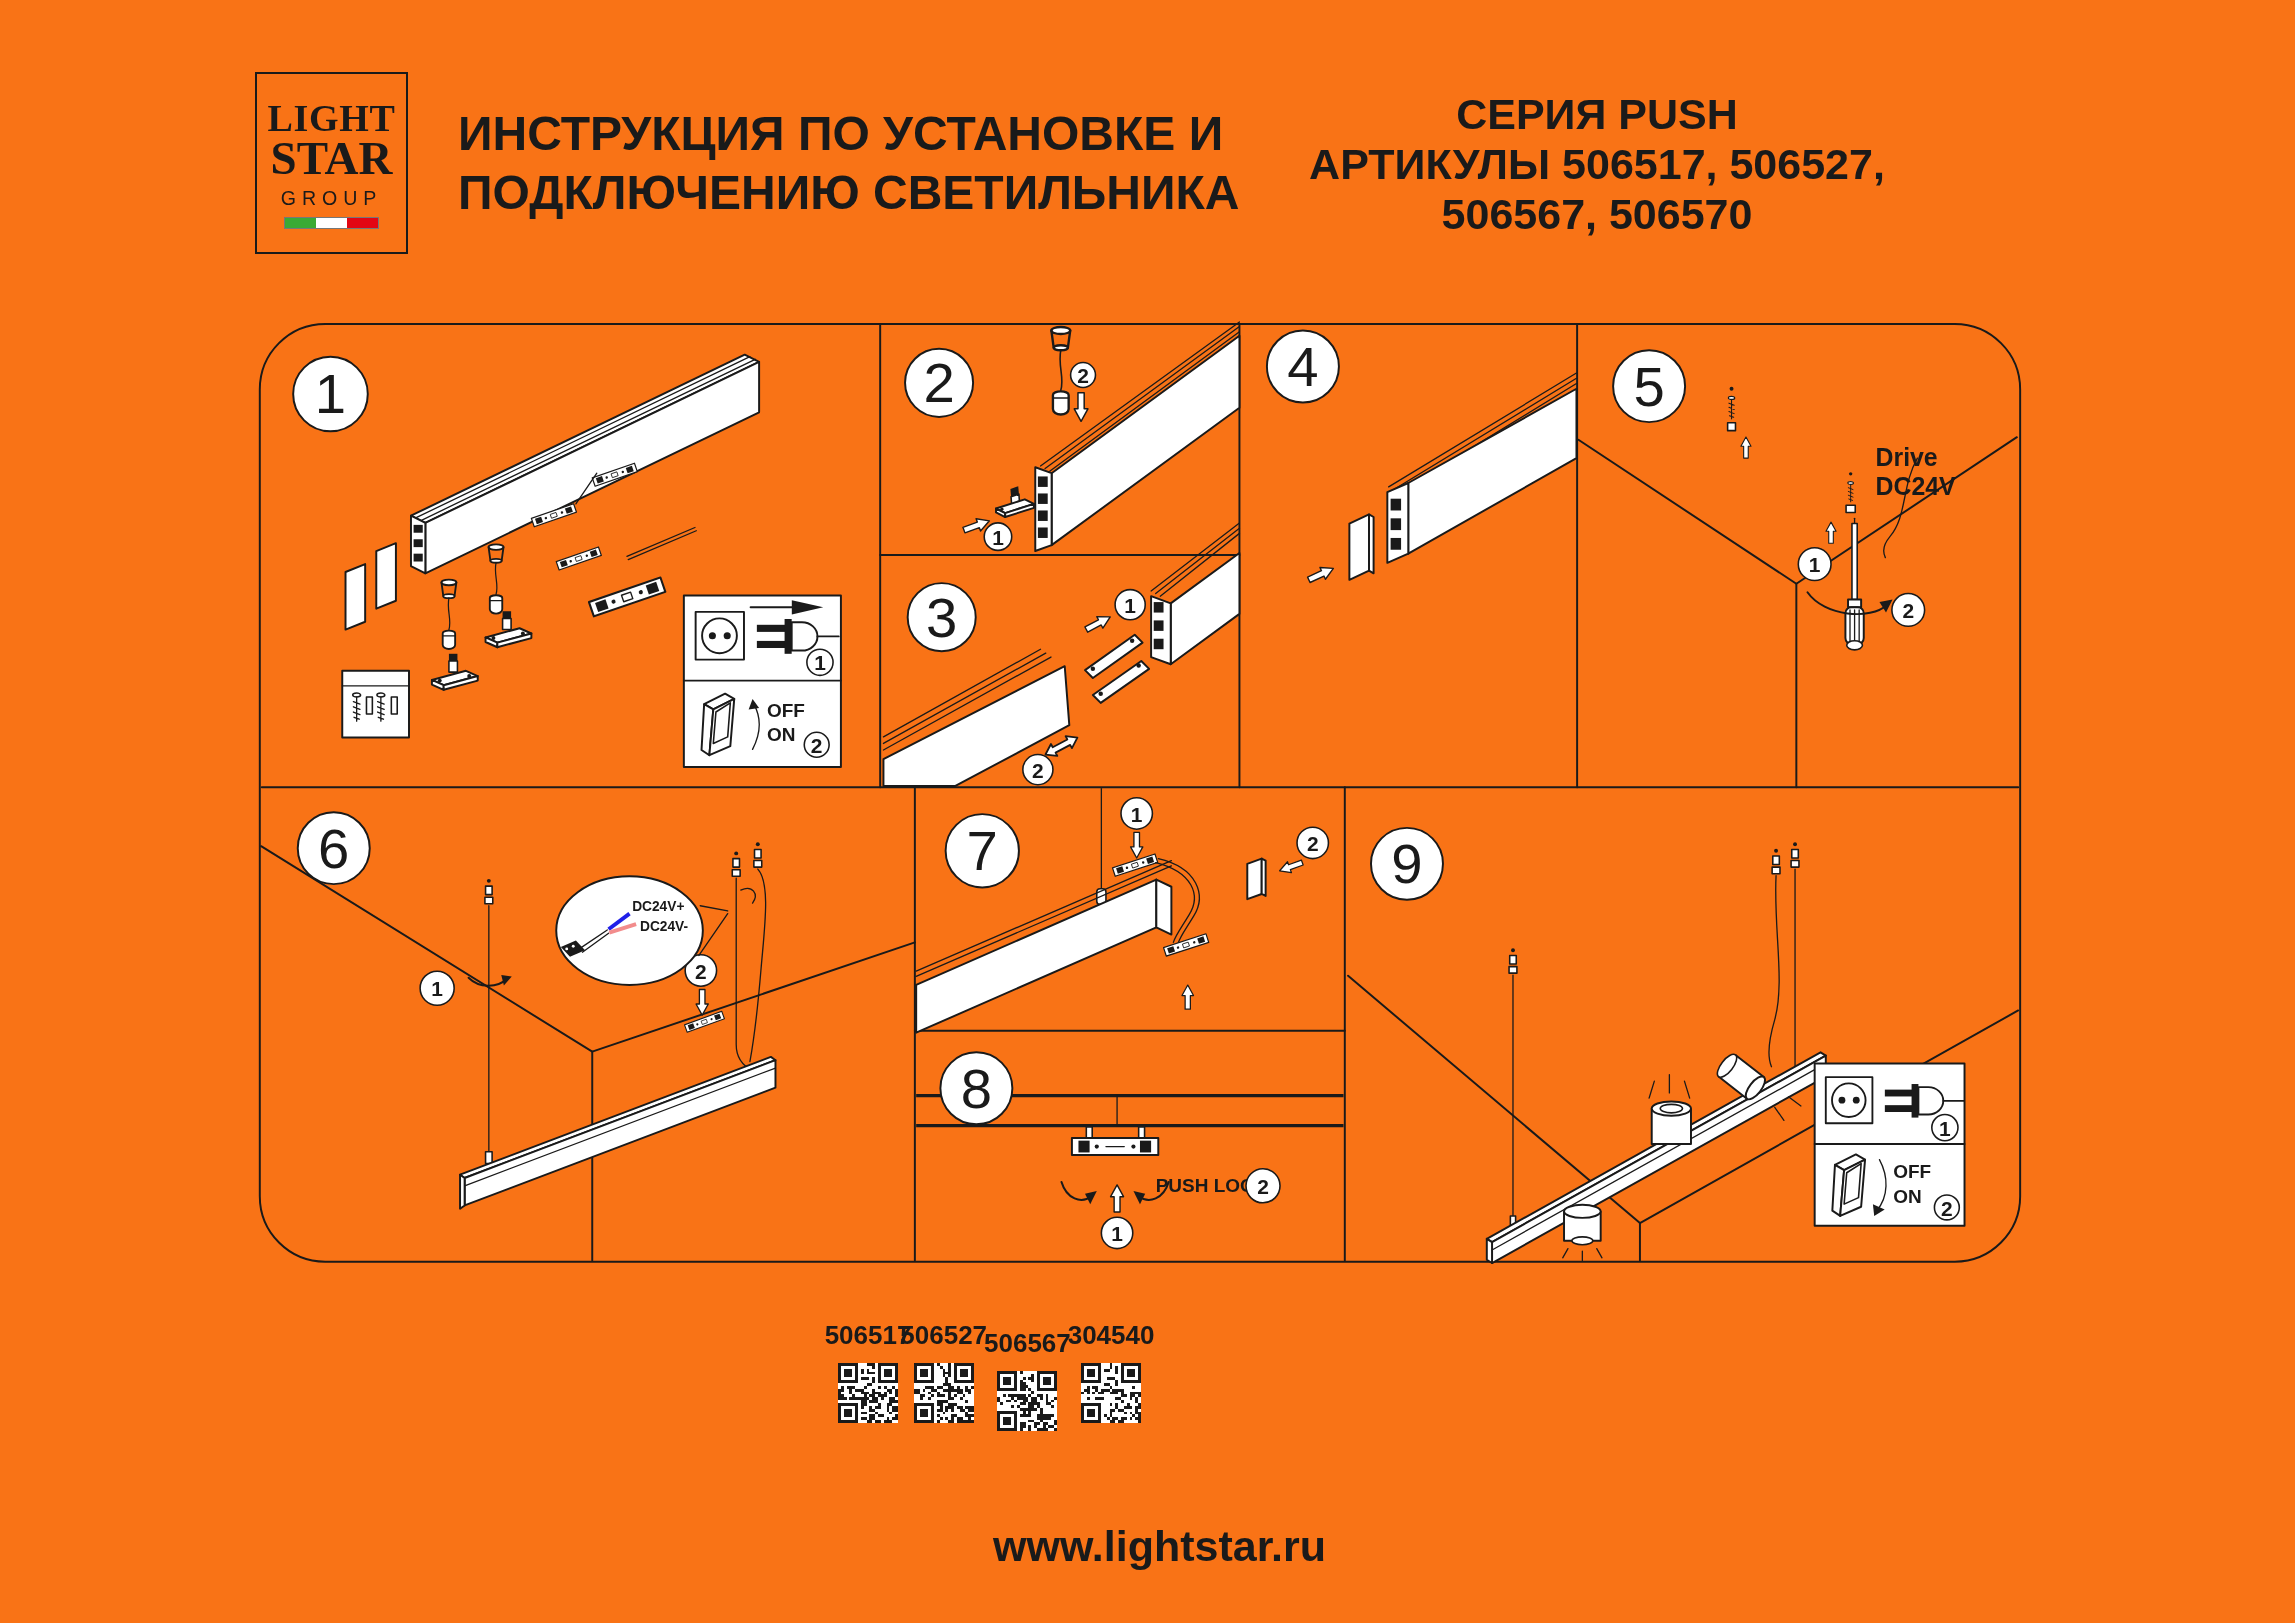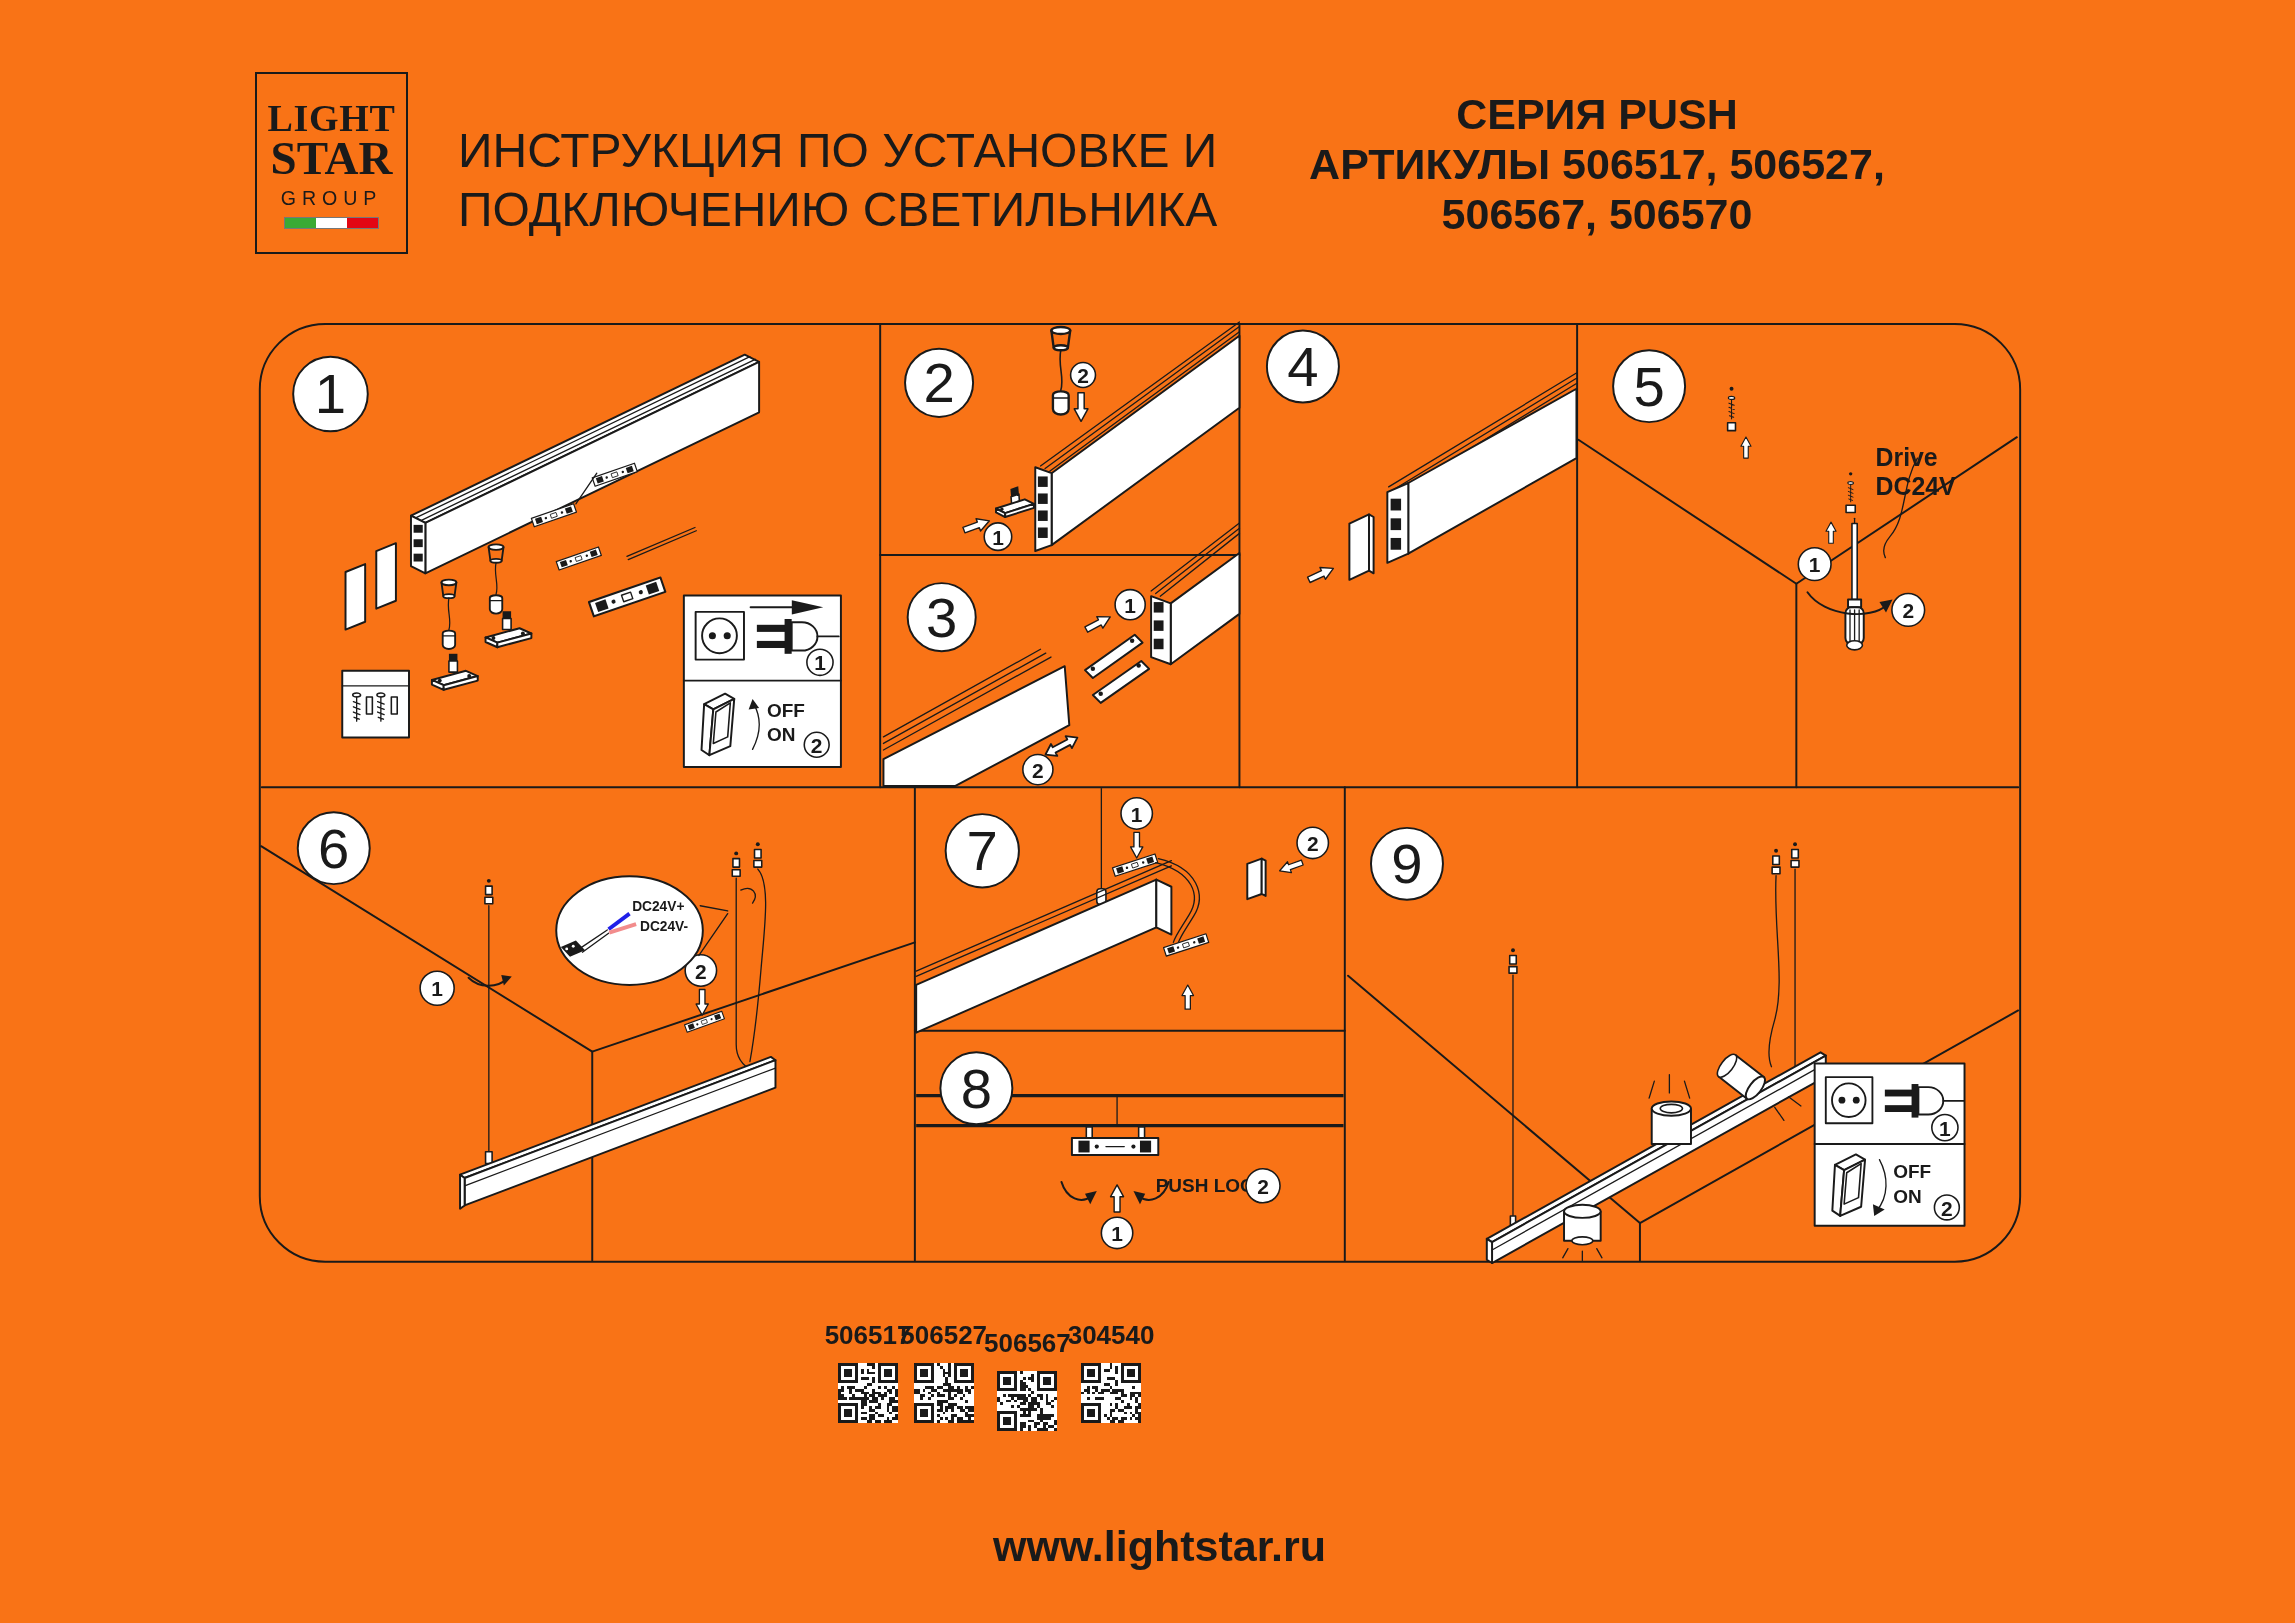--- a/index.html
+++ b/index.html
@@ -7,21 +7,21 @@
         font-family:"Liberation Sans",sans-serif;color:#1a1a1a;padding-left:46px;}
   .abs{position:absolute;}
   
   .logo-box{left:255px;top:72px;width:149px;height:178px;border:2px solid #1a1a1a;
             display:flex;flex-direction:column;align-items:center;justify-content:flex-start;}
   .logo-light{font-family:"Liberation Serif",serif;font-weight:bold;font-size:38px;letter-spacing:0.7px;margin-top:25px;line-height:1;}
   .logo-star{font-family:"Liberation Serif",serif;font-weight:bold;font-size:47px;line-height:0.9;}
   .logo-group{font-size:19.6px;letter-spacing:5.9px;margin-top:10px;line-height:1;}
   .flag{display:flex;margin-top:7.9px;border:1.3px solid #777;}
   .flag span{display:block;width:31px;height:10.5px;}
-  .title{left:458px;top:122px;width:818px;font-size:48px;font-weight:normal;line-height:1.22;white-space:nowrap;}
+  .title{left:458px;top:105px;width:818px;font-size:48px;font-weight:bold;line-height:1.22;white-space:nowrap;}
   .series{left:1283px;top:90px;width:628px;text-align:center;font-weight:bold;font-size:43px;line-height:1.16;}
   
   .qr-row{left:838px;top:1320px;width:353px;display:flex;gap:15.7px;}
   .qr-item{width:60px;display:flex;flex-direction:column;align-items:center;}
   .qr-item figcaption{font-size:26px;font-weight:bold;margin:0 0 11.8px 0;}
   .qr-item svg{width:60px;height:60px;shape-rendering:crispEdges;}
   .url{left:0;top:1522px;width:2295px;text-align:center;font-size:43px;font-weight:bold;margin-left:12px;}
   
   svg.art text{font-family:"Liberation Sans",sans-serif;fill:#1a1a1a;}
   .pn{font-size:86px;}

